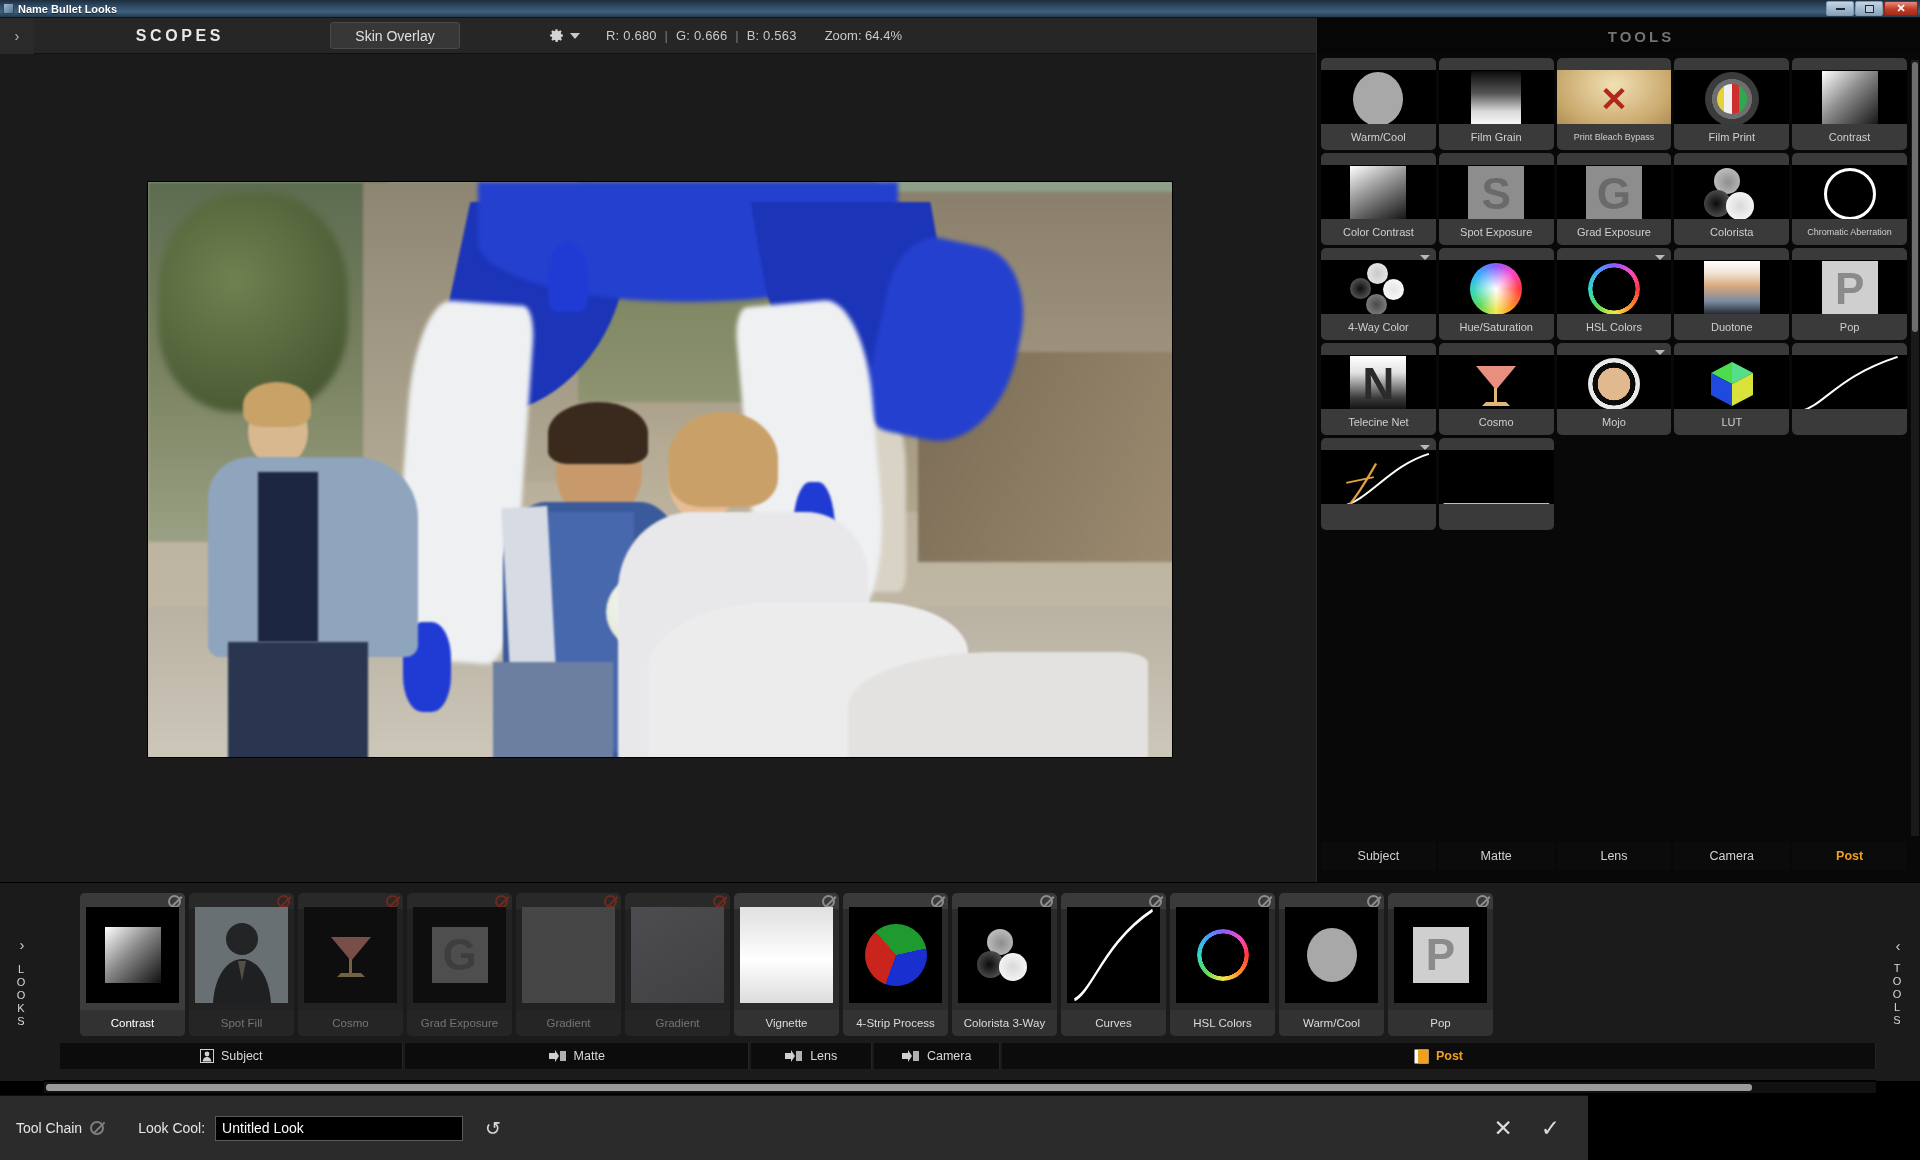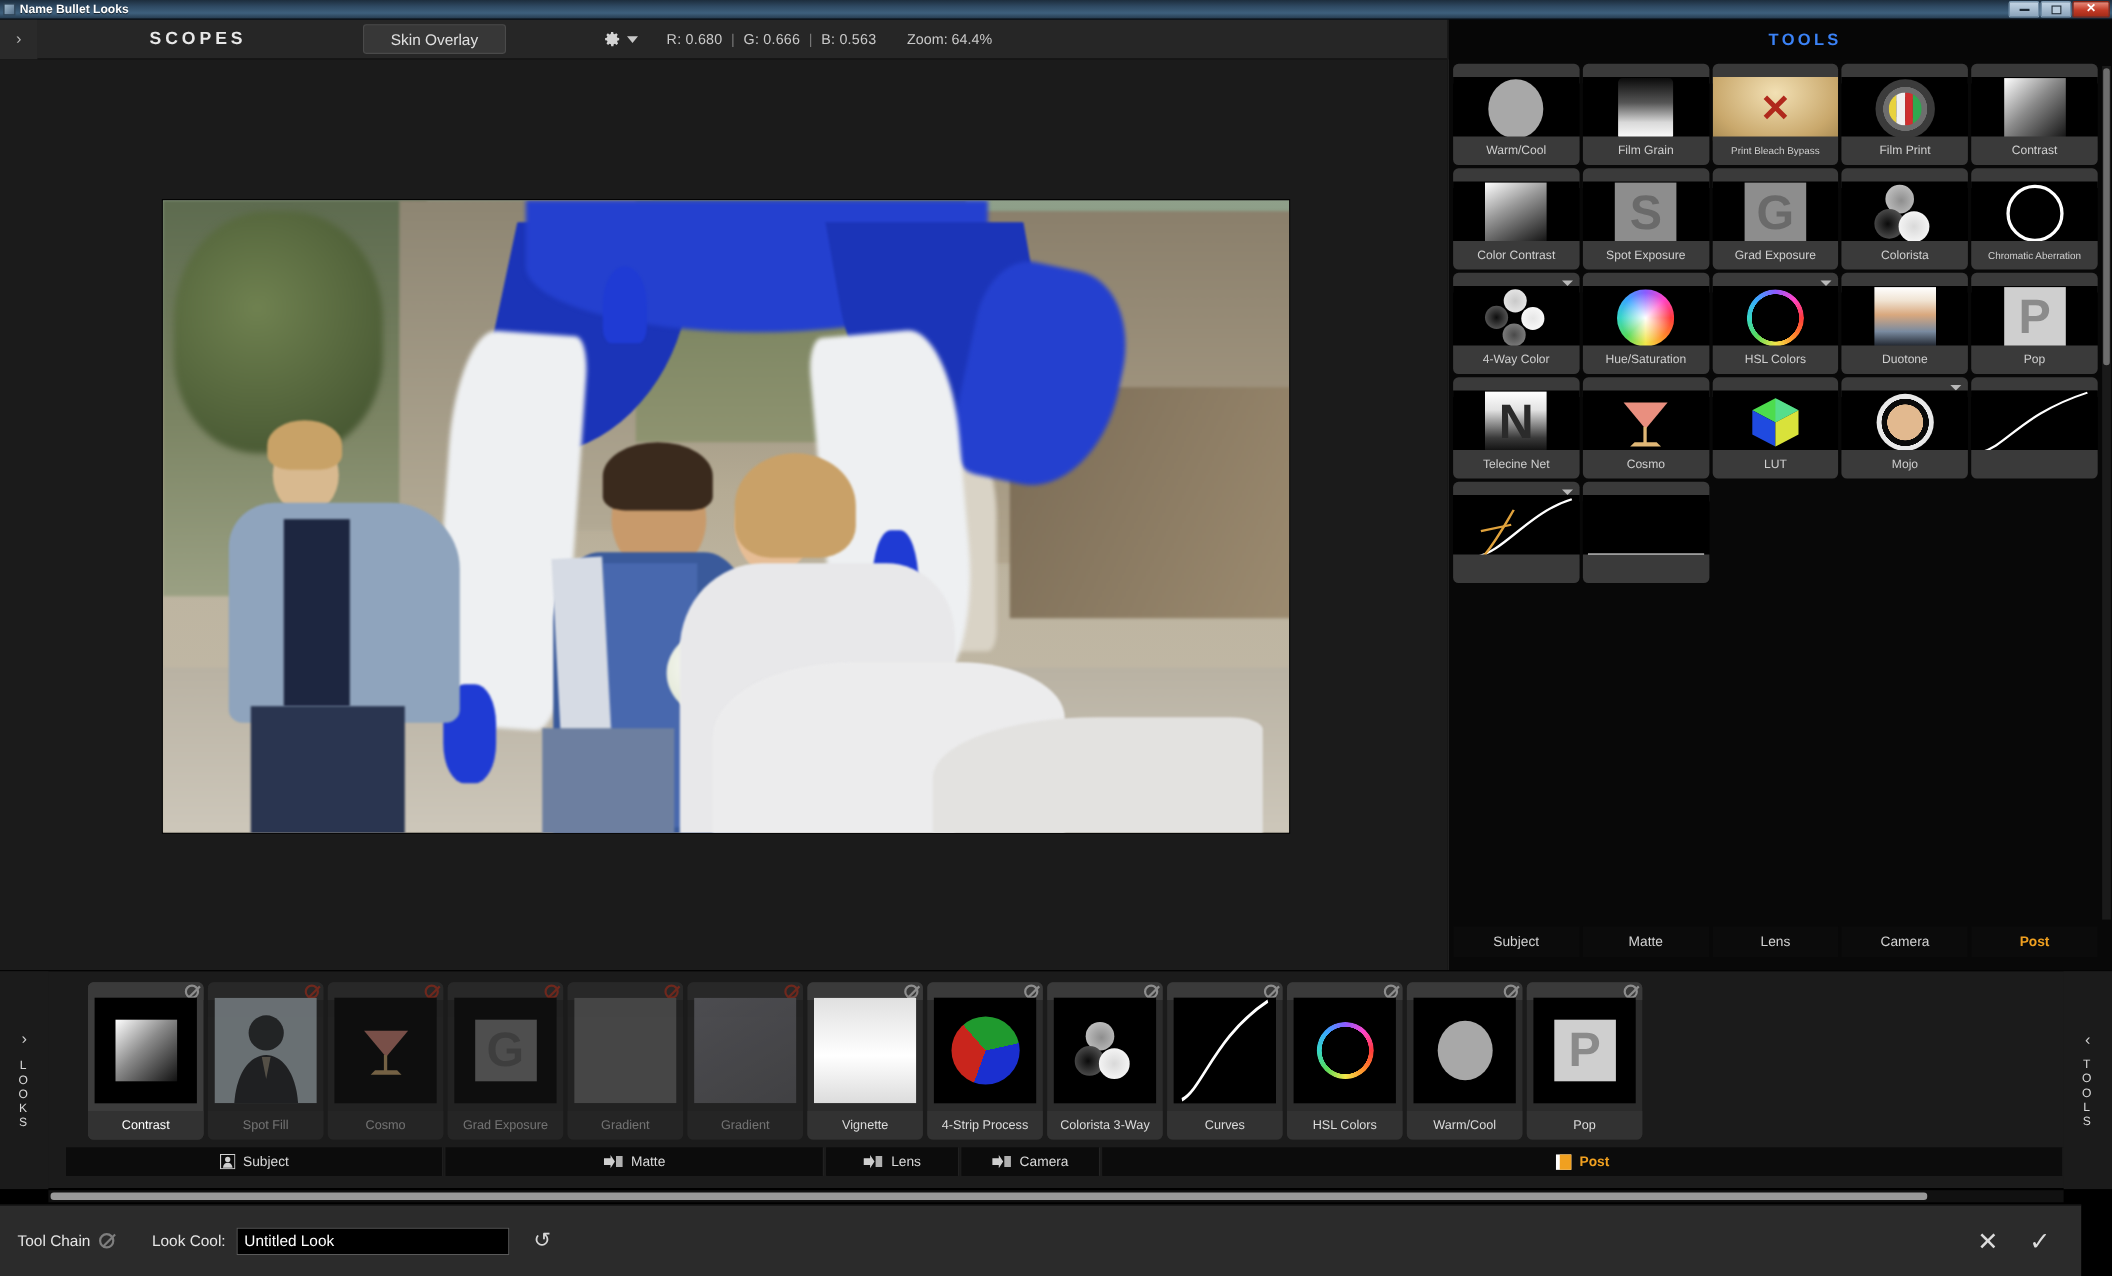--- a/index.html
+++ b/index.html
@@ -89,21 +89,21 @@
   .ground{ position:absolute; left:0; right:0; bottom:0; height:150px;
     background:linear-gradient(to bottom,#b9b2a3,#cdc7ba); filter:blur(1px);}
 
   
   #toolspanel{
     position:absolute; left:1316px; top:18px; width:604px; height:864px;
     background:#080808; border-left:1px solid #2a2a2a;
   }
   #tools-header{
     height:36px; display:flex; align-items:center; justify-content:center;
-    color:#3b82f6; font-size:15px; letter-spacing:3px; font-weight:bold;
+    color:#737373; font-size:15px; letter-spacing:3px; font-weight:bold;
     background:#060606;
     padding-left:45px;
   }
   #tools-grid{
     position:absolute; left:4px; top:40px; width:586px; height:780px;
     display:grid; grid-template-columns:repeat(5,1fr); grid-auto-rows:92px;
     column-gap:3px; row-gap:3px; align-content:start;
   }
   .tcell{ position:relative; }
   .tcell .cap-top{
@@ -232,21 +232,21 @@
     gap:7px; color:#d9d9d9; font-size:12.5px; border-right:1px solid #242424;
   }
   #chaintabs .ctab.post{ color:#f0a020; font-weight:bold; }
 
   
   #hscroll{
     position:absolute; left:44px; top:1082px; width:1832px; height:11px; background:#111;
   }
   #hscroll .bar{ position:absolute;left:2px;top:2px;width:1706px;height:7px;background:#9a9a9a;border-radius:3px;}
   #statusbar{
-    position:absolute; left:0; top:1095px; width:1892px; height:65px; background:#2b2b2b;
+    position:absolute; left:0; top:1095px; width:1588px; height:65px; background:#2b2b2b;
     display:flex; align-items:center; border-top:1px solid #0d0d0d;
   }
   #statusbar .sb-label{ margin-left:16px; color:#e6e6e6; font-size:14px;}
   #statusbar .sb-badge{ margin-left:8px; width:14px;height:14px;border-radius:50%;border:2px solid #7e7e7e;position:relative;}
   #statusbar .sb-badge:after{content:'';position:absolute;left:-1px;top:4px;width:16px;height:2px;background:#7e7e7e;transform:rotate(-45deg);}
   #statusbar .sb-lookname{ margin-left:34px; color:#e6e6e6; font-size:14px;}
   #statusbar .sb-input{
     margin-left:10px; width:248px; height:25px; background:#000; border:1px solid #5a5a5a;
     color:#ffffff; font-size:14px; padding:0 6px; line-height:23px; font-family:"Liberation Sans",sans-serif;
   }
@@ -486,39 +486,39 @@
         <div class="thumb">
           <div class="cosmo"><svg width="48" height="52" viewBox="0 0 48 52">
               <polygon points="4,8 44,8 24,32" fill="#e98f7f"></polygon>
               <rect x="22" y="30" width="3" height="16" fill="#e0b776"></rect>
               <polygon points="10,48 38,48 34,44 14,44" fill="#e0b776"></polygon>
             </svg></div>
         </div>
         <div class="cap-bot">Cosmo</div>
       </div>
       <div class="tcell">
+        <div class="cap-top">
+          <span class="dd"></span>
+        </div>
+        <div class="thumb">
+          <div class="mojo"></div>
+        </div>
+        <div class="cap-bot">Mojo</div>
+      </div>
+      <div class="tcell">
         <div class="cap-top"></div>
         <div class="thumb">
           <div class="lutcube"><svg width="50" height="50" viewBox="0 0 50 50">
               <polygon points="25,3 46,14 25,25 4,14" fill="#4ddc4d"></polygon>
               <polygon points="4,14 25,25 25,47 4,36" fill="#1f4ae0"></polygon>
               <polygon points="46,14 46,36 25,47 25,25" fill="#d9e23a"></polygon>
               <polygon points="25,3 46,14 25,25" fill="#5fe0c0" opacity=".55"></polygon>
             </svg></div>
         </div>
         <div class="cap-bot">LUT</div>
-      </div>
-      <div class="tcell">
-        <div class="cap-top">
-          <span class="dd"></span>
-        </div>
-        <div class="thumb">
-          <div class="mojo"></div>
-        </div>
-        <div class="cap-bot">Mojo</div>
       </div>
       <div class="tcell">
         <div class="cap-top"></div>
         <div class="thumb">
           <div class="curvebox"><svg width="100%" height="100%" viewBox="0 0 100 60" preserveAspectRatio="none">
               <path d="M8,58 C28,52 40,22 92,2" stroke="#ffffff" stroke-width="2" fill="none"></path>
             </svg></div>
         </div>
         <div class="cap-bot"></div>
       </div>

